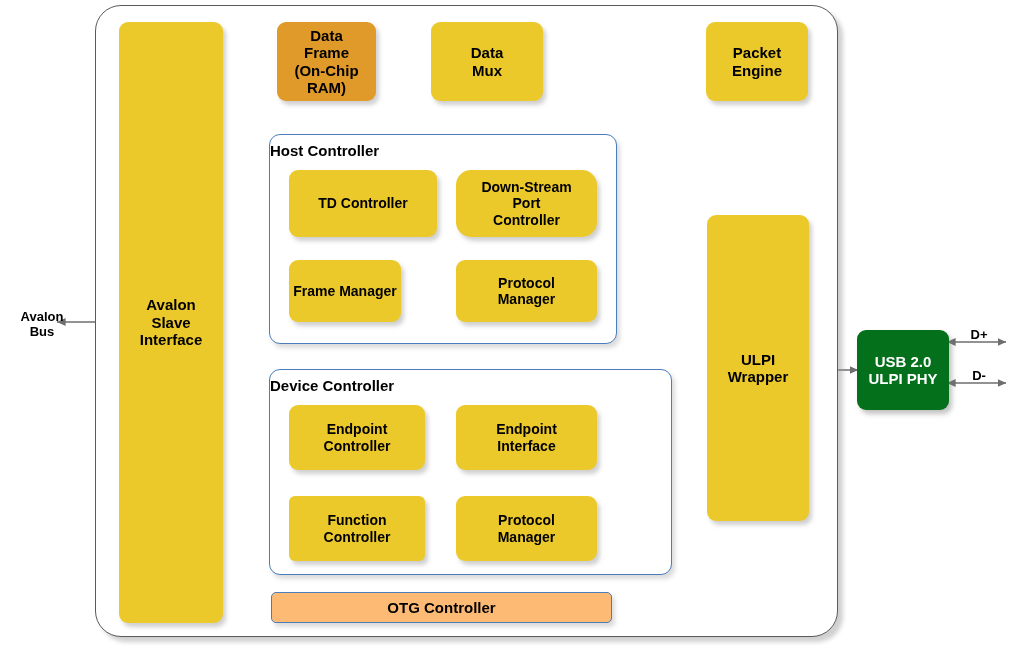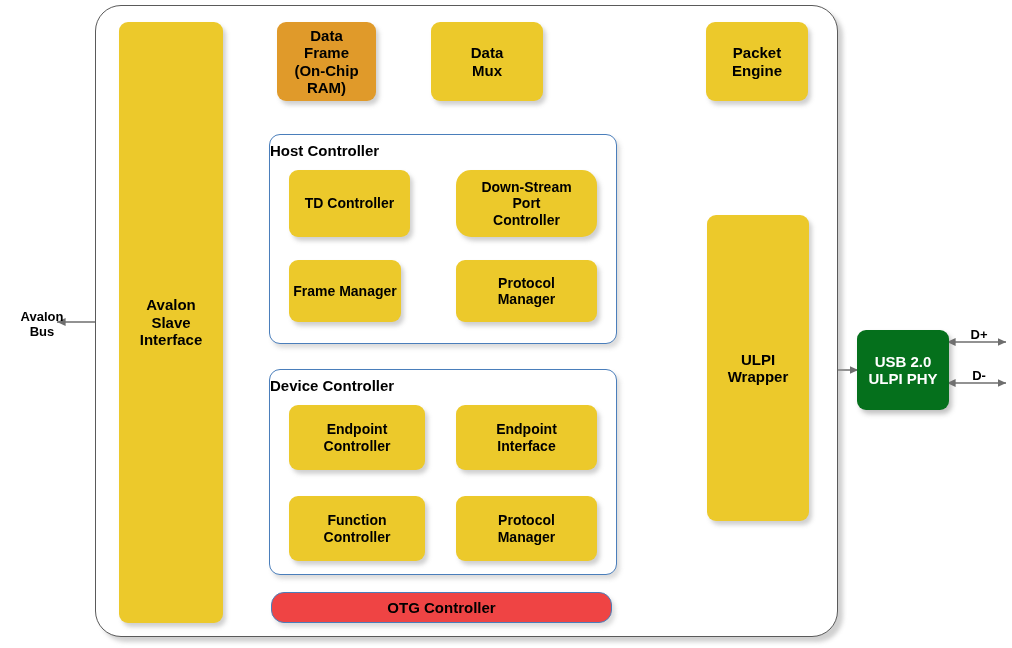--- a/index.html
+++ b/index.html
@@ -42,23 +42,23 @@
     position:absolute;
     left:0;right:0;top:7px;
     text-align:left;
     font-weight:bold;
     font-size:15px;
     color:#000;
   }
   .otgbox{
     position:absolute;
     box-sizing:border-box;
-    background:#ef4444;
+    background:#fdba74;
     border:1.6px solid #4a7ebb;
-    border-radius:13px;
+    border-radius:5px;
     box-shadow:3px 4px 4px rgba(140,140,140,.30);
     display:flex;align-items:center;justify-content:center;
     font-weight:bold;font-size:15px;color:#000;
   }
 
   
   #chip{
     position:absolute;
     left:95px;top:5px;width:743px;height:632px;
     box-sizing:border-box;
@@ -168,54 +168,54 @@
   </div>
 
   <div class="blk green" style="left:857px;top:330px;width:92px;height:80px;font-size:15px;flex-direction:column;">
     <span>USB 2.0</span>
     <span>ULPI PHY</span>
   </div>
 
   <div class="groupbox" style="left:269px;top:134px;width:348px;height:210px;">
     <div class="group-title">Host Controller</div>
 
-    <div class="blk yellow" style="left:19px;top:35px;width:121px;height:67px;font-size:14px;">
+    <div class="blk yellow" style="left:19px;top:35px;width:148px;height:67px;font-size:14px;">
       <span>TD Controller</span>
     </div>
 
     <div class="blk yellow" style="left:186px;top:35px;width:141px;height:67px;font-size:14px;flex-direction:column;border-radius:15px;">
       <span>Down-Stream</span>
       <span>Port</span>
       <span>Controller</span>
     </div>
 
     <div class="blk yellow" style="left:19px;top:125px;width:112px;height:62px;font-size:14px;">
       <span>Frame Manager</span>
     </div>
 
     <div class="blk yellow" style="left:186px;top:125px;width:141px;height:62px;font-size:14px;flex-direction:column;">
       <span>Protocol</span>
       <span>Manager</span>
     </div>
   </div>
 
-  <div class="groupbox" style="left:269px;top:369px;width:348px;height:206px;">
+  <div class="groupbox" style="left:269px;top:369px;width:403px;height:206px;">
     <div class="group-title">Device Controller</div>
 
     <div class="blk yellow" style="left:19px;top:35px;width:136px;height:65px;font-size:14px;flex-direction:column;">
       <span>Endpoint</span>
       <span>Controller</span>
     </div>
 
     <div class="blk yellow" style="left:186px;top:35px;width:141px;height:65px;font-size:14px;flex-direction:column;">
       <span>Endpoint</span>
       <span>Interface</span>
     </div>
 
-    <div class="blk yellow" style="left:19px;top:126px;width:136px;height:65px;font-size:14px;flex-direction:column;">
+    <div class="blk yellow" style="left:19px;top:126px;width:136px;height:65px;font-size:14px;flex-direction:column;border-radius:6px;">
       <span>Function</span>
       <span>Controller</span>
     </div>
 
     <div class="blk yellow" style="left:186px;top:126px;width:141px;height:65px;font-size:14px;flex-direction:column;">
       <span>Protocol</span>
       <span>Manager</span>
     </div>
   </div>
 

